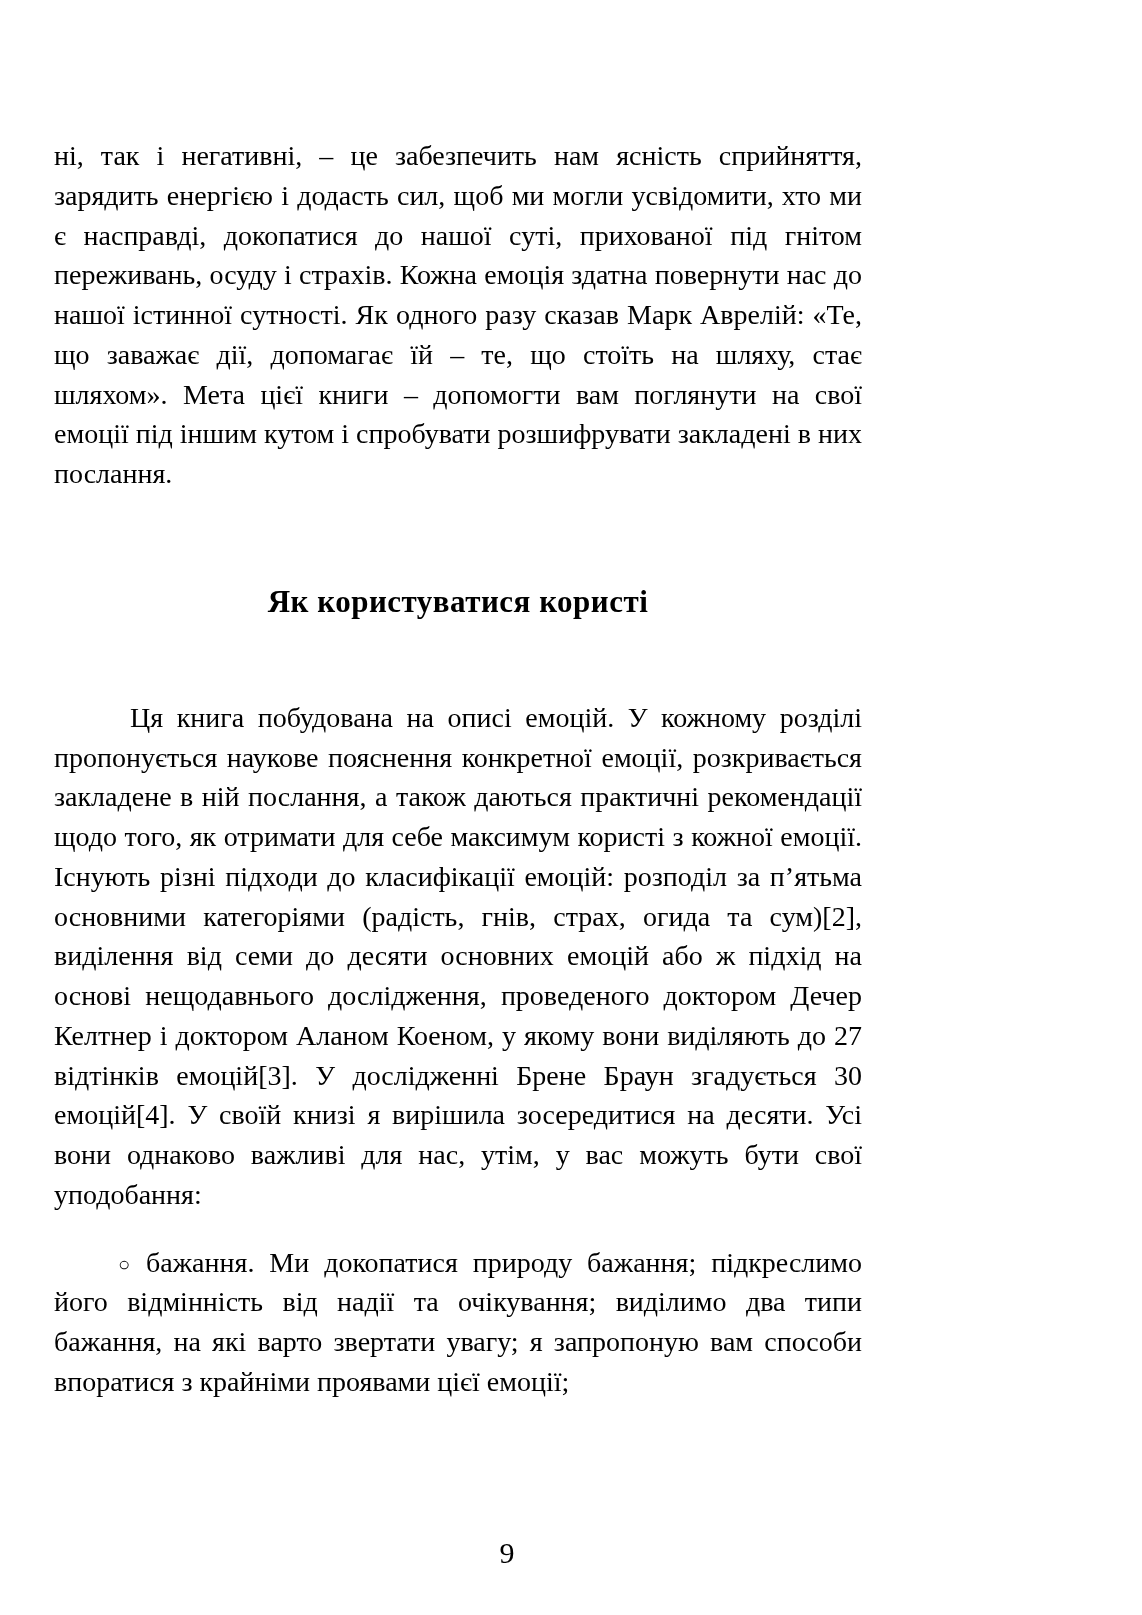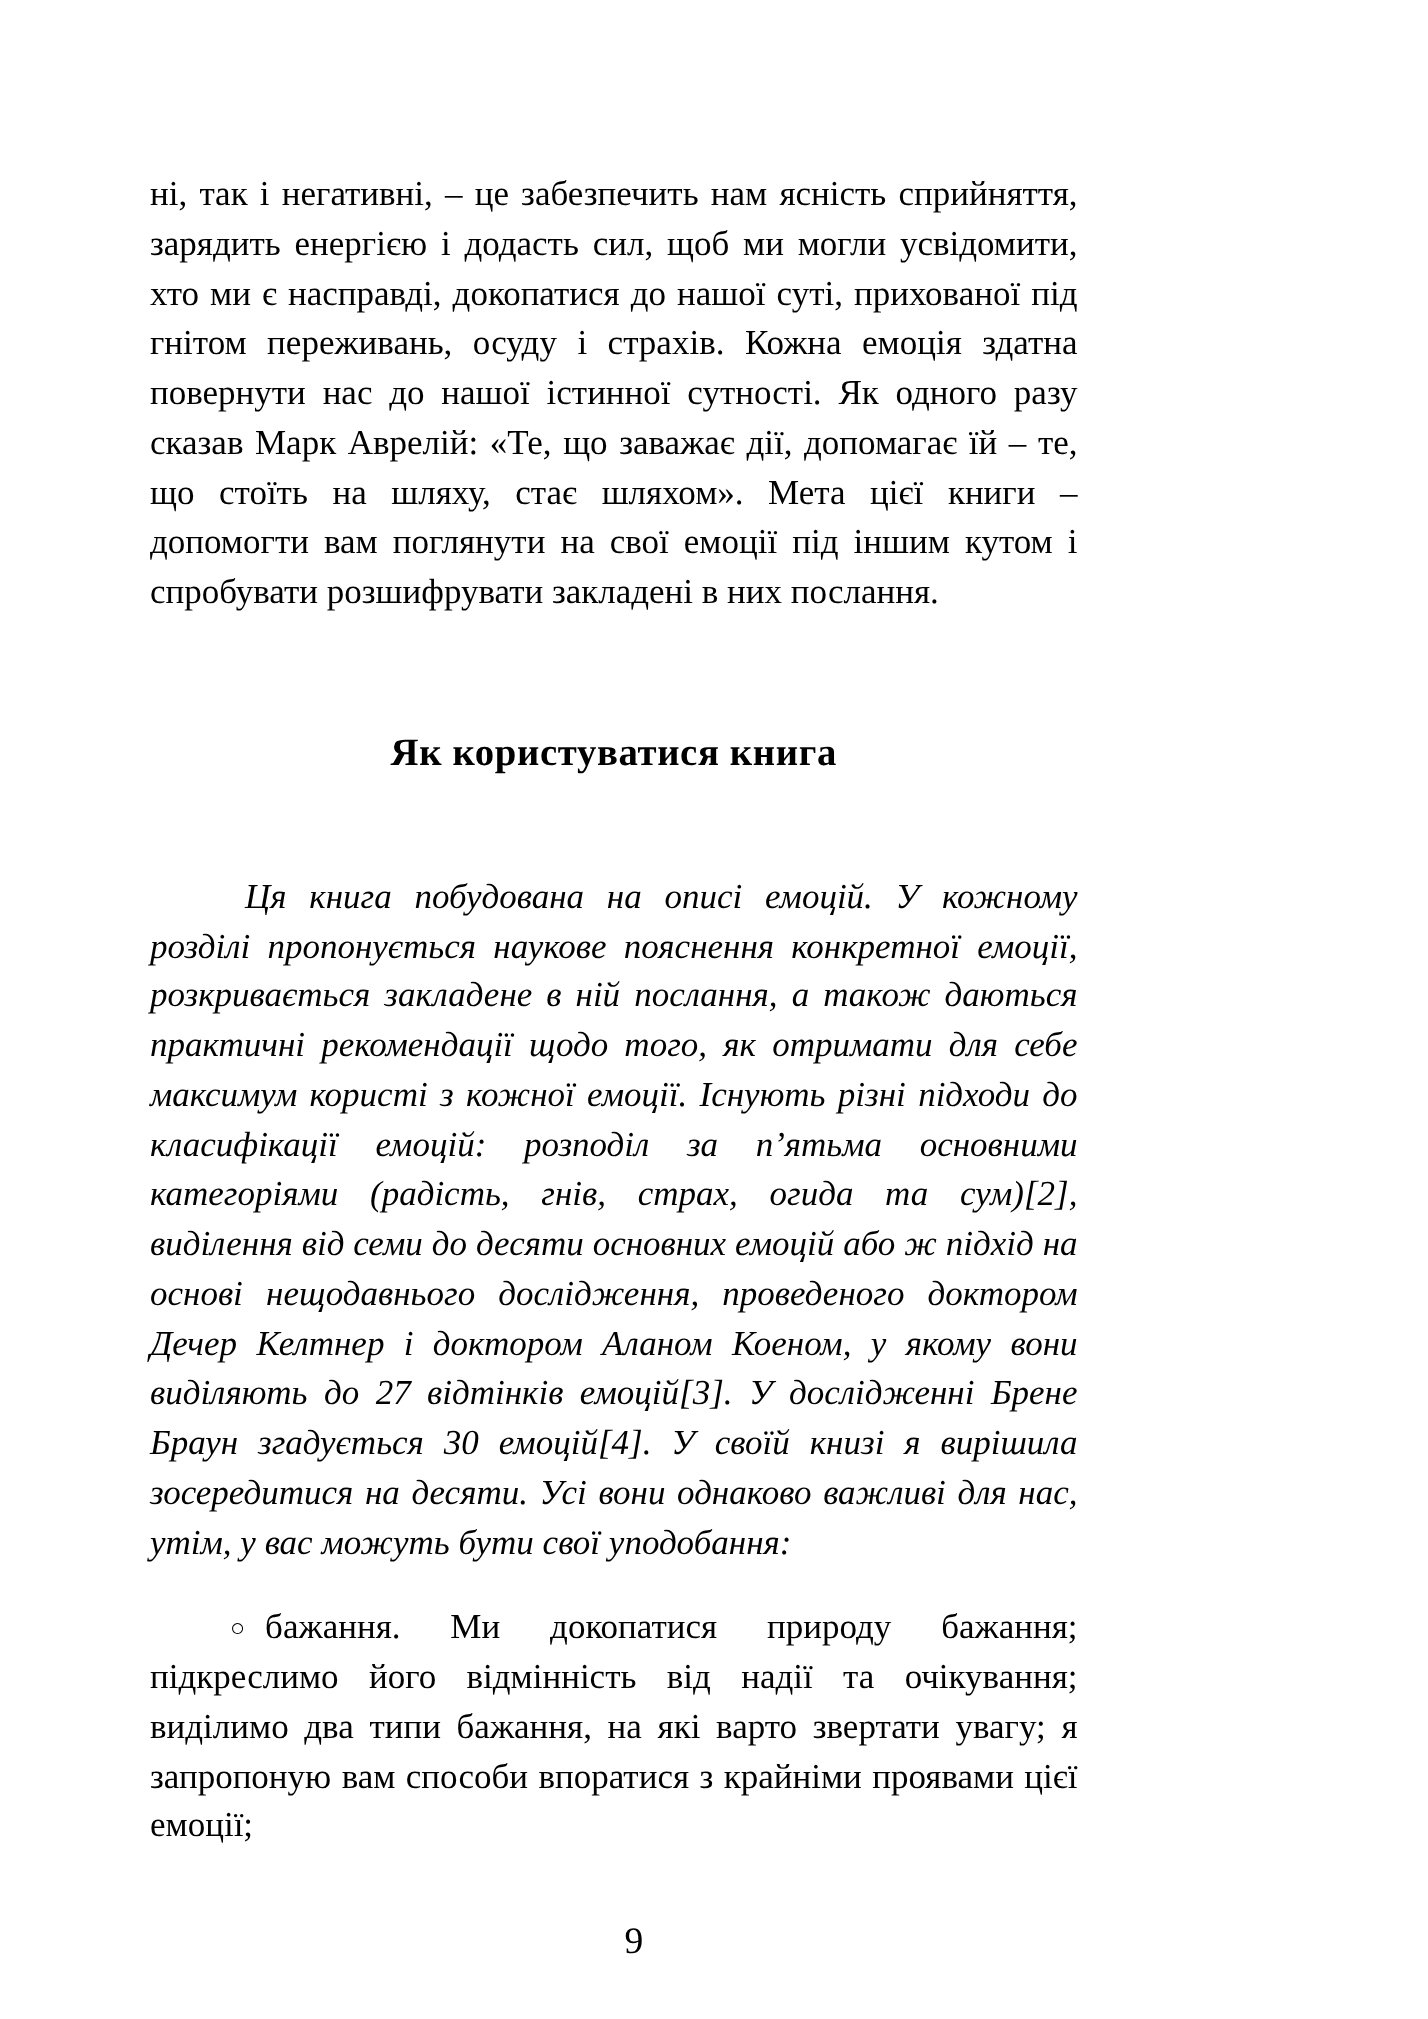--- a/index.html
+++ b/index.html
@@ -6,41 +6,40 @@
     margin: 0;
     padding: 0;
     background: #ffffff;
   }
   .page {
     position: relative;
     width: 1014px;
     height: 1615px;
     box-sizing: border-box;
     background: #ffffff;
-    padding: 136px 152px 0 120px;
+    padding: 136px 152px 0 54px;
     font-family: "Liberation Serif", "DejaVu Serif", serif;
     font-size: 28px;
     line-height: 1.42;
     color: #000000;
     overflow: hidden;
   }
   .para {
     margin: 0;
     text-align: justify;
   }
   .heading {
     margin: 86px 0 74px 0;
     text-align: center;
     font-size: 31px;
     font-weight: bold;
     letter-spacing: 0.5px;
   }
   .para-indent {
     text-indent: 76px;
-    font-style: italic;
   }
   .bullet-para {
     margin-top: 28px;
     text-indent: 64px;
   }
   .bullet-marker {
     display: inline-block;
     font-size: 20px;
     vertical-align: 1px;
     margin-right: 16px;
@@ -56,21 +55,21 @@
     color: #000000;
   }
 </style>
 </head>
 <body>
 
 <div class="page">
 
   <p class="para">ні, так і негативні, – це забезпечить нам ясність сприйняття, зарядить енергією і додасть сил, щоб ми могли усвідомити, хто ми є насправді, докопатися до нашої суті, прихованої під гнітом переживань, осуду і страхів. Кожна емоція здатна повернути нас до нашої істинної сутності. Як одного разу сказав Марк Аврелій: «Те, що заважає дії, допомагає їй – те, що стоїть на шляху, стає шляхом». Мета цієї книги – допомогти вам поглянути на свої емоції під іншим кутом і спробувати розшифрувати закладені в них послання.</p>
 
-  <h1 class="heading">Як користуватися книга</h1>
+  <h1 class="heading">Як користуватися користі</h1>
 
   <p class="para para-indent">Ця книга побудована на описі емоцій. У кожному розділі пропонується наукове пояснення конкретної емоції, розкривається закладене в ній послання, а також даються практичні рекомендації щодо того, як отримати для себе максимум користі з кожної емоції. Існують різні підходи до класифікації емоцій: розподіл за п’ятьма основними категоріями (радість, гнів, страх, огида та сум)[2], виділення від семи до десяти основних емоцій або ж підхід на основі нещодавнього дослідження, проведеного доктором Дечер Келтнер і доктором Аланом Коеном, у якому вони виділяють до 27 відтінків емоцій[3]. У дослідженні Брене Браун згадується 30 емоцій[4]. У своїй книзі я вирішила зосередитися на десяти. Усі вони однаково важливі для нас, утім, у вас можуть бути свої уподобання:</p>
 
   <p class="para bullet-para"><span class="bullet-marker">○</span><span>бажання. Ми докопатися природу бажання; підкреслимо його відмінність від надії та очікування; виділимо два типи бажання, на які варто звертати увагу; я запропоную вам способи впоратися з крайніми проявами цієї емоції;</span></p>
 
   <div class="page-number">9</div>
 
 </div>
 
 </body></html>

